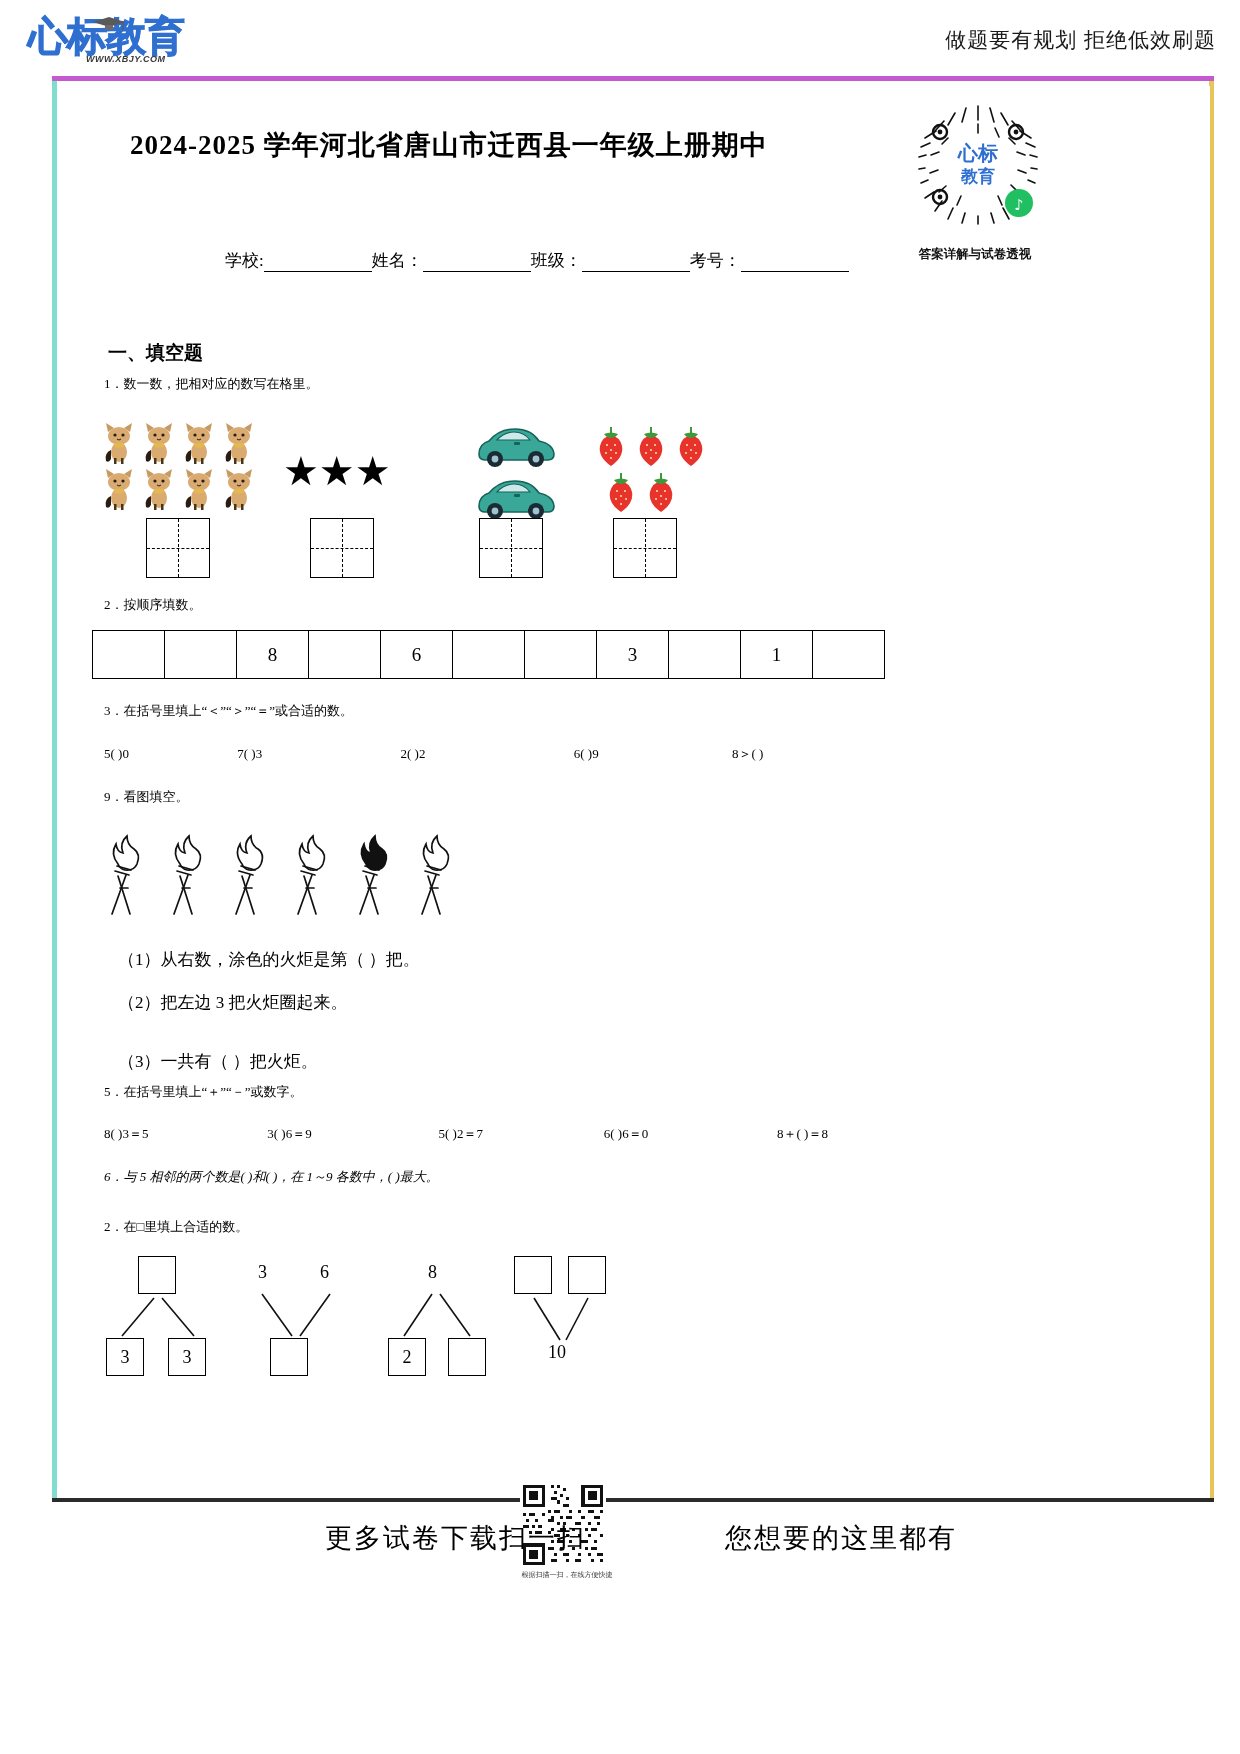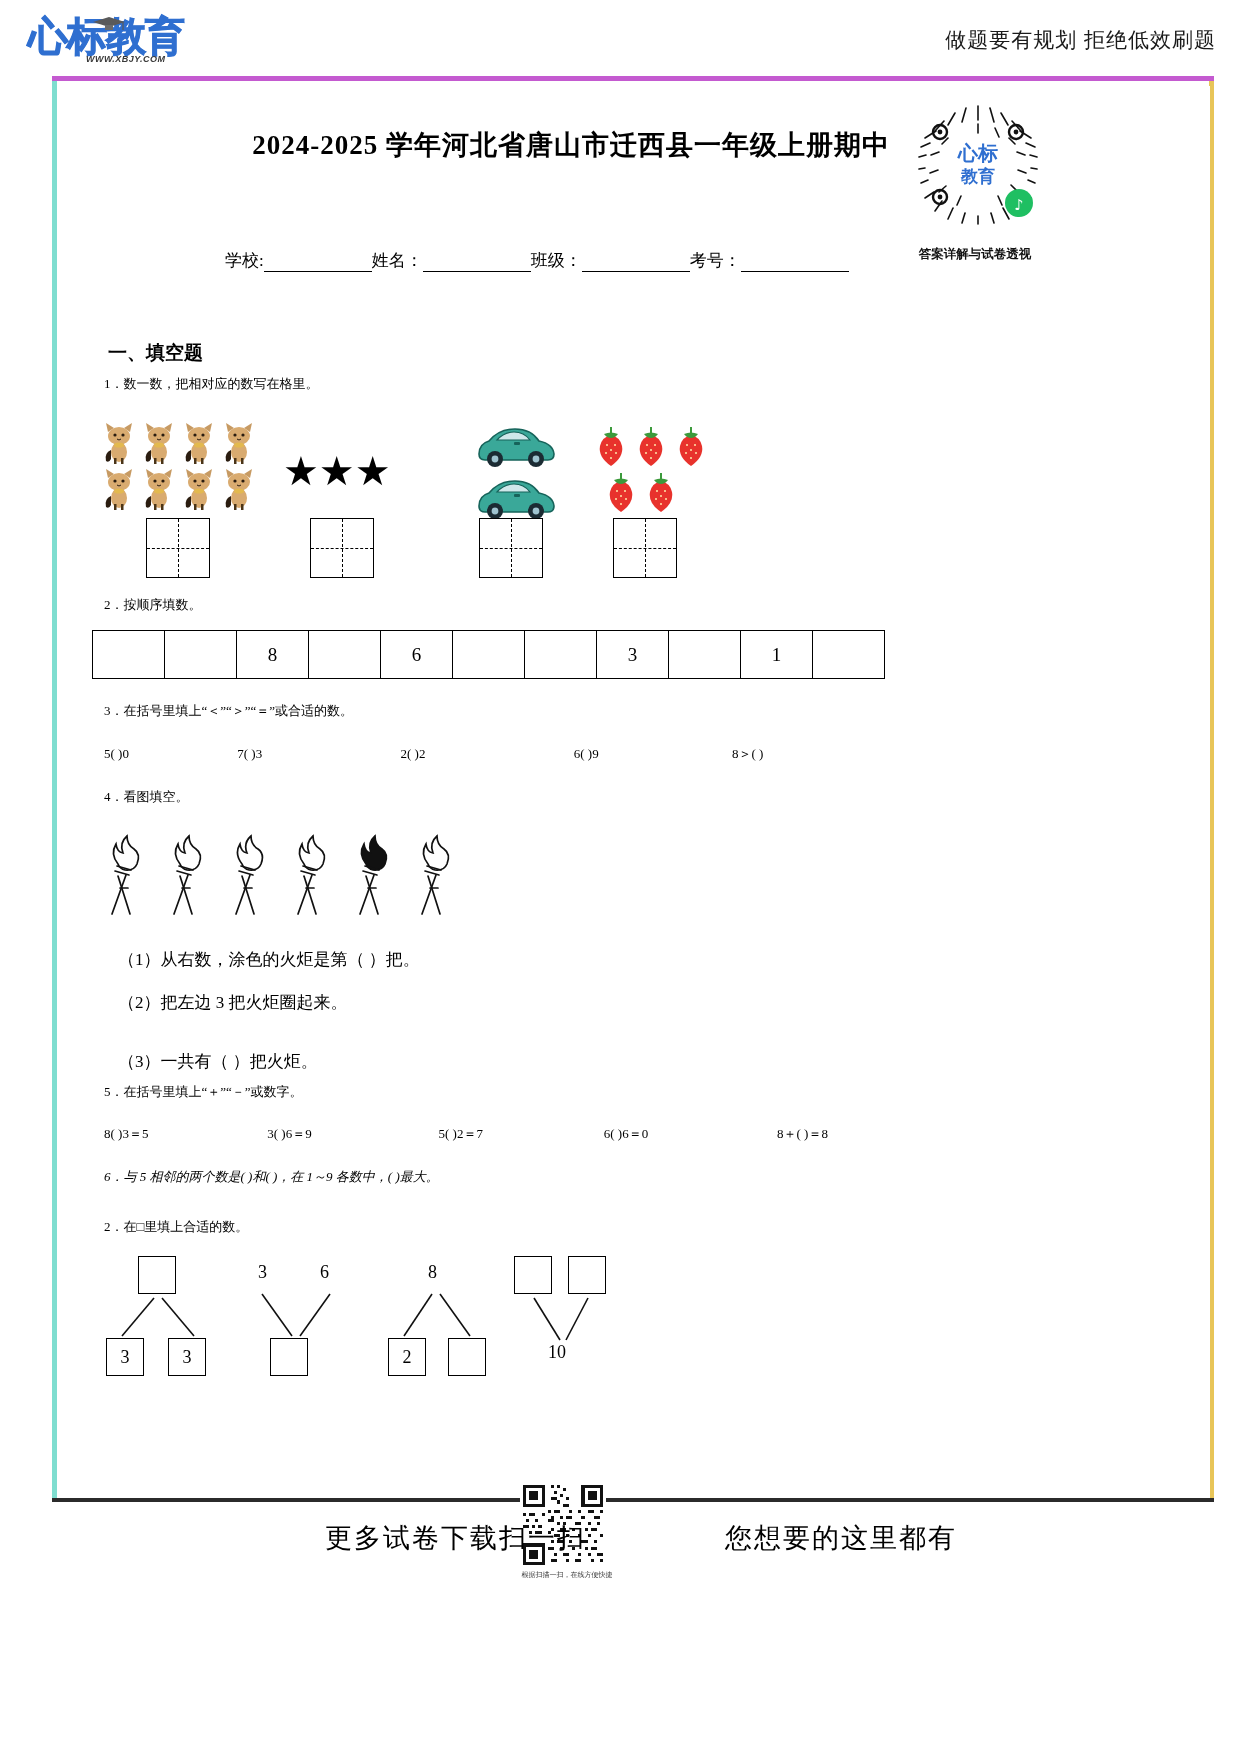--- a/index.html
+++ b/index.html
@@ -56,21 +56,21 @@
 
   
   .sheet{
     position:absolute; left:62px; top:86px; width:1148px; height:1412px;
     background:#fff;
   }
 
   
   .paper-title{
     position:absolute; left:130px; top:115px; width:760px;
-    text-align:right; font-size:27px; font-weight:bold;
+    text-align:left; font-size:27px; font-weight:bold;
     line-height:60px; letter-spacing:1px;
     font-family:"Liberation Serif",serif;
   }
 
   
   .qr-wrap{
     position:absolute; left:915px; top:100px; width:126px; height:126px;
   }
   .qr-caption{
     position:absolute; left:895px; top:246px; width:160px;
@@ -507,21 +507,21 @@
 
 <div class="q" style="left:104px; top:702px;">3．在括号里填上“＜”“＞”“＝”或合适的数。</div>
 <div class="q" style="left:104px; top:745px;">
   <span style="display:inline-block;width:130px;">5(            )0</span>
   <span style="display:inline-block;width:160px;">7(            )3</span>
   <span style="display:inline-block;width:170px;">2(            )2</span>
   <span style="display:inline-block;width:155px;">6(            )9</span>
   <span style="display:inline-block;">8＞(            )</span>
 </div>
 
-<div class="q" style="left:104px; top:788px;">4．看图填空。</div>
+<div class="q" style="left:104px; top:788px;">9．看图填空。</div>
 
 <div class="picgrp" style="left:100px; top:830px;">
   <svg width="390" height="100" viewBox="0 0 390 100">
     <g stroke="#111" stroke-width="1.7" fill="none" stroke-linecap="round">
       <g transform="translate(4,0)">
         <path d="M14 34 q-8-10 -2-20 q1 8 7 9 q-4-10 4-17 q0 9 7 13 q7 5 3 15 q-3 7 -12 6 q-5-1-7-6Z"></path>
         <path d="M13 36 L27 40"></path>
           <path d="M11 41 L25 45"></path>
         <path d="M22 45 L8 84"></path>
           <path d="M14 46 L26 84"></path>

